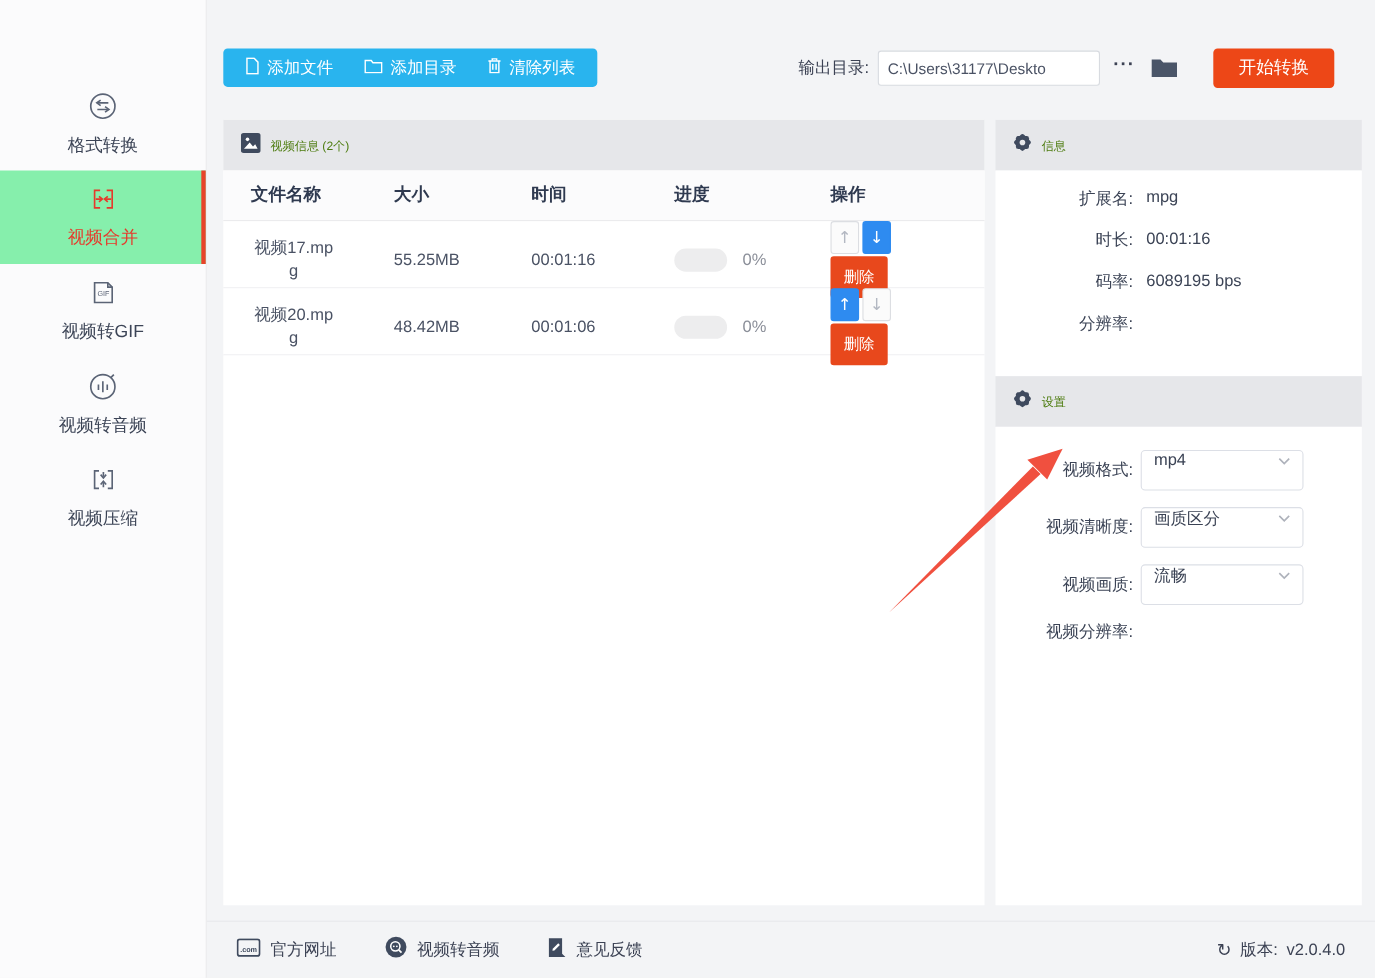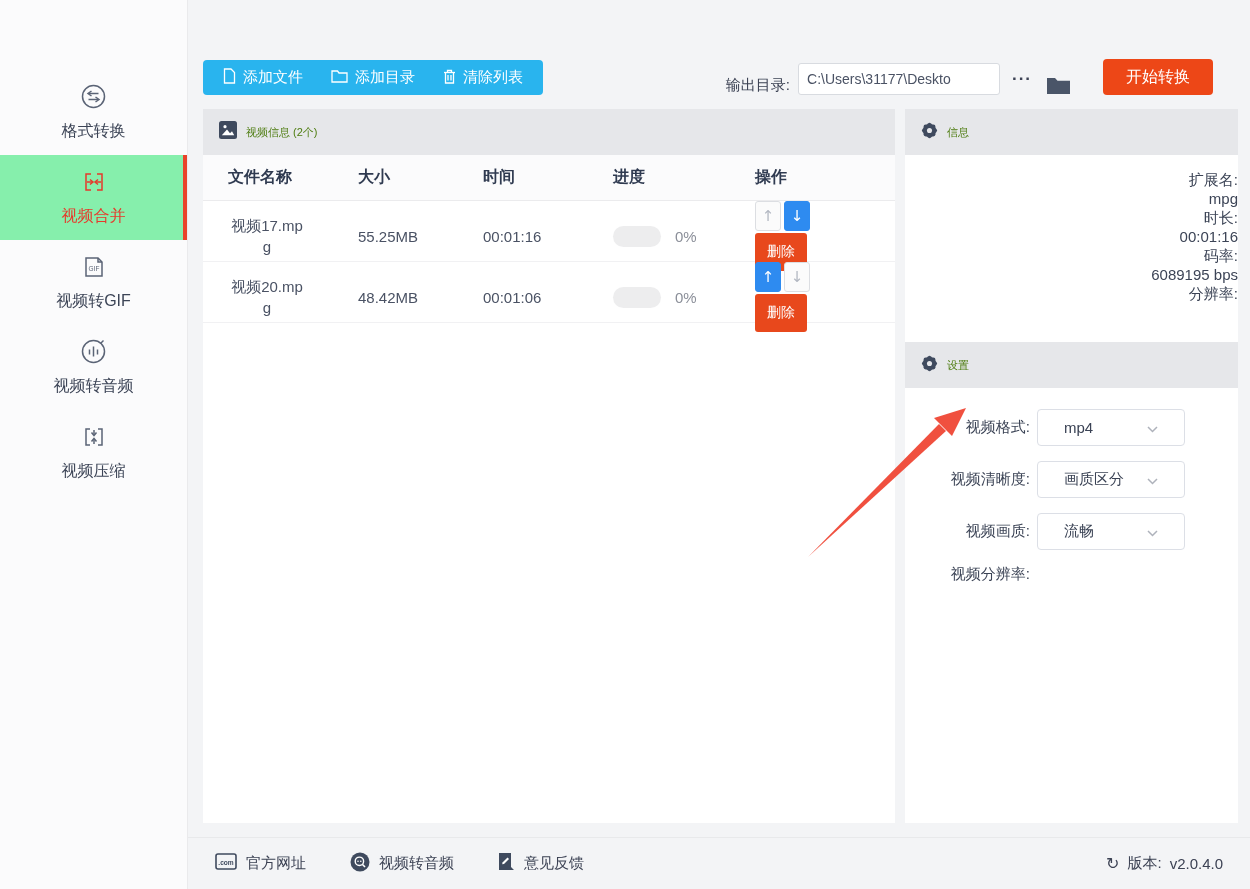--- a/index.html
+++ b/index.html
@@ -26,21 +26,21 @@
   .nav-item.active svg { stroke:#e6392b; }
   .nav-item.active::after {
     content:""; position:absolute; right:0; top:0; bottom:0; width:4px; background:#e8432a;
   }
   .nav-item svg { stroke:#5b6476; fill:none; stroke-width:1.5; }
 
   
   .main { flex:1; display:flex; flex-direction:column; }
 
   .topbar {
-    height:68px; display:flex; align-items:flex-end;
+    height:68px; display:flex; align-items:center;
     padding:0 37px 0 15px; gap:8px;margin-top:28px;
   }
   .btn-group {
     display:flex; align-items:center; background:#29b4ee; border-radius:4px;
     height:35px; padding:0 6px; color:#fff;
   }
   .btn-seg {
     display:flex; align-items:center; gap:7px; padding:0 14px; height:35px;
     font-size:15px; cursor:pointer; white-space:nowrap;
   }
@@ -92,30 +92,30 @@
   .arrow-btn.on { background:#2e8bf0; color:#fff; border:1px solid #2e8bf0; }
   .arrow-btn.off { background:#fbfbfb; color:#b3b8c2; border:1px solid #dcdee2; }
   .del-btn {
     width:52px; height:38px; background:#e8481c; color:#fff; border:none;
     border-radius:3px; font-size:14px; cursor:pointer; font-family:inherit;
   }
 
   
   .side-panel { width:333px; flex:0 0 333px; background:transparent; display:flex; flex-direction:column; gap:0; }
   .info-body { background:#fff; height:187px; padding-top:16px; }
-  .kv-row { display:flex; height:38px; align-items:flex-end; font-size:15px;flex-direction:column; }
+  .kv-row { display:flex; height:38px; align-items:flex-start; font-size:15px; }
   .kv-label { width:125px; text-align:right; color:#3c4456; }
   .kv-value { margin-left:12px; color:#3c4456; }
   .settings-body { background:#fff; flex:1; padding-top:21px; }
   .set-row { display:flex; align-items:center; margin-bottom:15px; }
   .set-label { width:125px; text-align:right; font-size:15px; color:#3c4456; }
   .select {
     margin-left:7px; width:148px; height:37px; border:1px solid #dcdfe6;
-    border-radius:4px; background:#fff; display:flex; align-items:center;
-    padding:0 26px; cursor:pointer;
+    border-radius:4px; background:#fff; display:flex; align-items:flex-start;
+    padding:0 11px; cursor:pointer;
   }
   .select-value { font-size:15px; color:#3a4254; flex:1; }
 
   
   .footer {
     height:53px; margin-top:14px; border-top:1px solid #e8e9eb;
     display:flex; align-items:center; padding:0 27px; gap:44px;
   }
   .foot-link { display:flex; align-items:center; gap:9px; font-size:15px; color:#3c4254; cursor:pointer; }
   .version { margin-left:auto; display:flex; align-items:center; gap:8px; font-size:15px; color:#3c4254; }

